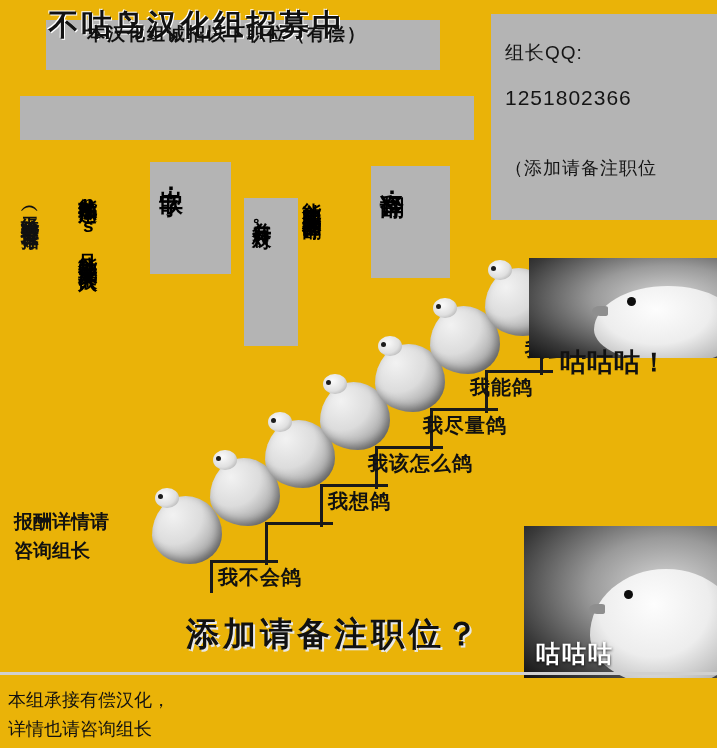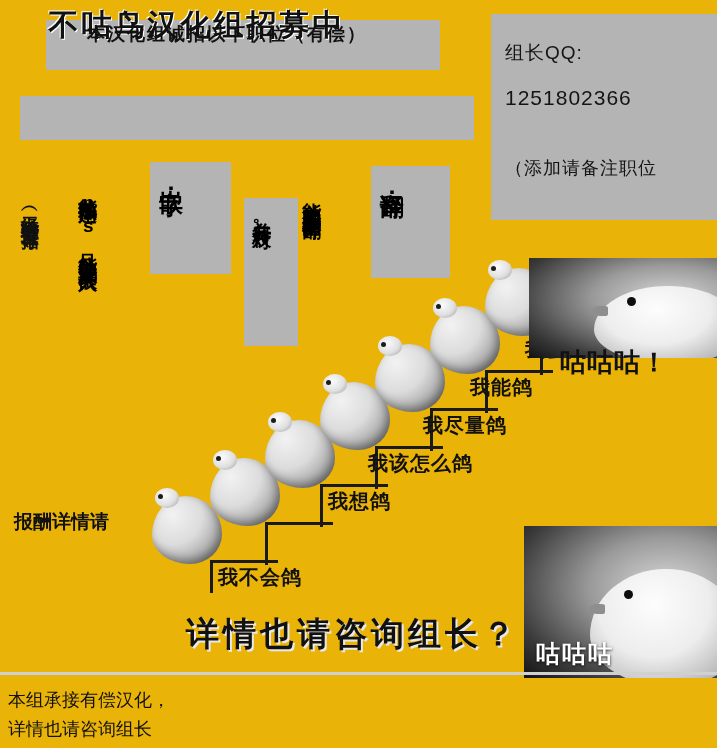--- a/index.html
+++ b/index.html
@@ -375,23 +375,24 @@
 
   <div class="photo" id="photo2">
     <div class="bird-head"></div>
     <div class="bird-eye"></div>
     <div class="bird-beak"></div>
     <span class="photo-caption" id="photo2-caption">咕咕咕</span>
   </div>
 
   <div id="pay-note">
     <div>报酬详情请</div>
-  </div>
-
-  <div id="slogan">详情也请咨询组长？</div>
+    <div>咨询组长</div>
+  </div>
+
+  <div id="slogan">添加请备注职位？</div>
 
   <div id="bottom-rule"></div>
   <div id="bottom-note">
     <div>本组承接有偿汉化，</div>
     <div>详情也请咨询组长</div>
   </div>
 
 </div>
 
 </body></html>

